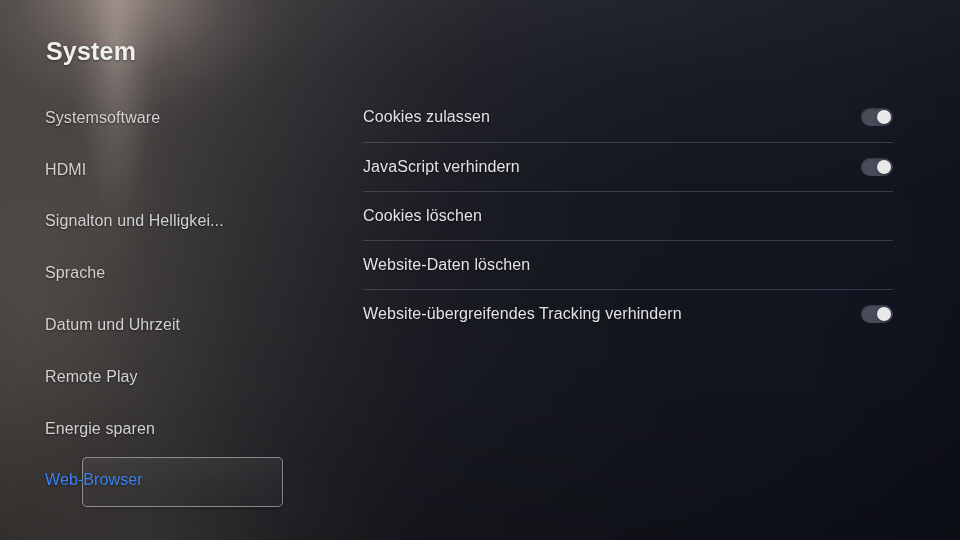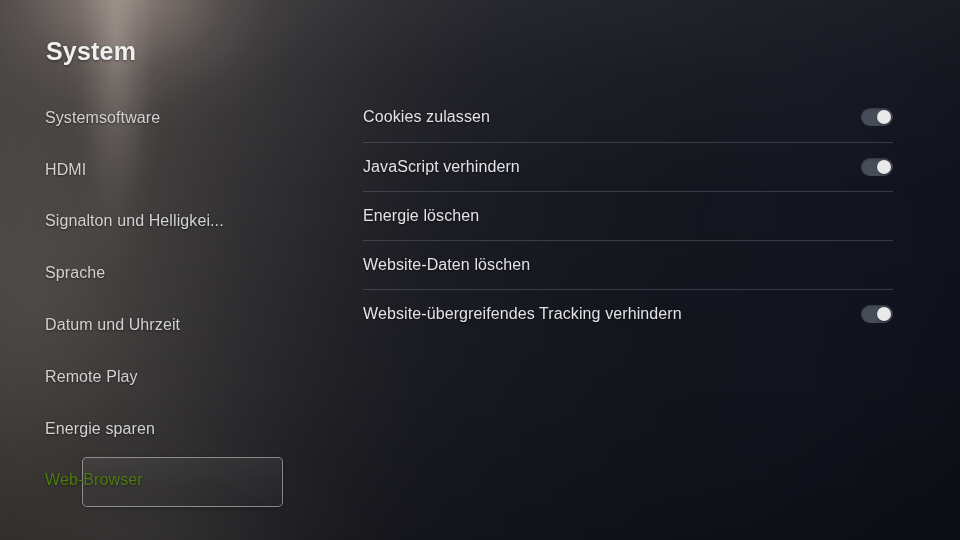--- a/index.html
+++ b/index.html
@@ -108,21 +108,21 @@
     align-items:center;
     padding-left:45px;
     font-size:16px;
     font-weight:400;
     letter-spacing:0.1px;
     color:#d3d2d2;
     white-space:nowrap;
     text-shadow:0 1px 2px rgba(0,0,0,0.5);
   }
   .side-item.selected {
-    color:#4d7c0f;
+    color:#3b82f6;
   }
   .side-item.selected::before {
     content:"";
     position:absolute;
     left:82px; right:17px;
     top:2px; bottom:-1px;
     border:1px solid rgba(196,196,198,0.62);
     border-radius:5px;
     background:linear-gradient(180deg,
        rgba(255,255,255,0.055) 0%,
@@ -229,21 +229,21 @@
         </div>
       </div>
       <div class="setting-row">
         <span class="row-label">JavaScript verhindern</span>
         <span class="spacer"></span>
         <div class="toggle on">
           <div class="knob"></div>
         </div>
       </div>
       <div class="setting-row">
-        <span class="row-label">Energie löschen</span>
+        <span class="row-label">Cookies löschen</span>
         <span class="spacer"></span>
       </div>
       <div class="setting-row">
         <span class="row-label">Website-Daten löschen</span>
         <span class="spacer"></span>
       </div>
       <div class="setting-row">
         <span class="row-label">Website-übergreifendes Tracking verhindern</span>
         <span class="spacer"></span>
         <div class="toggle on">

